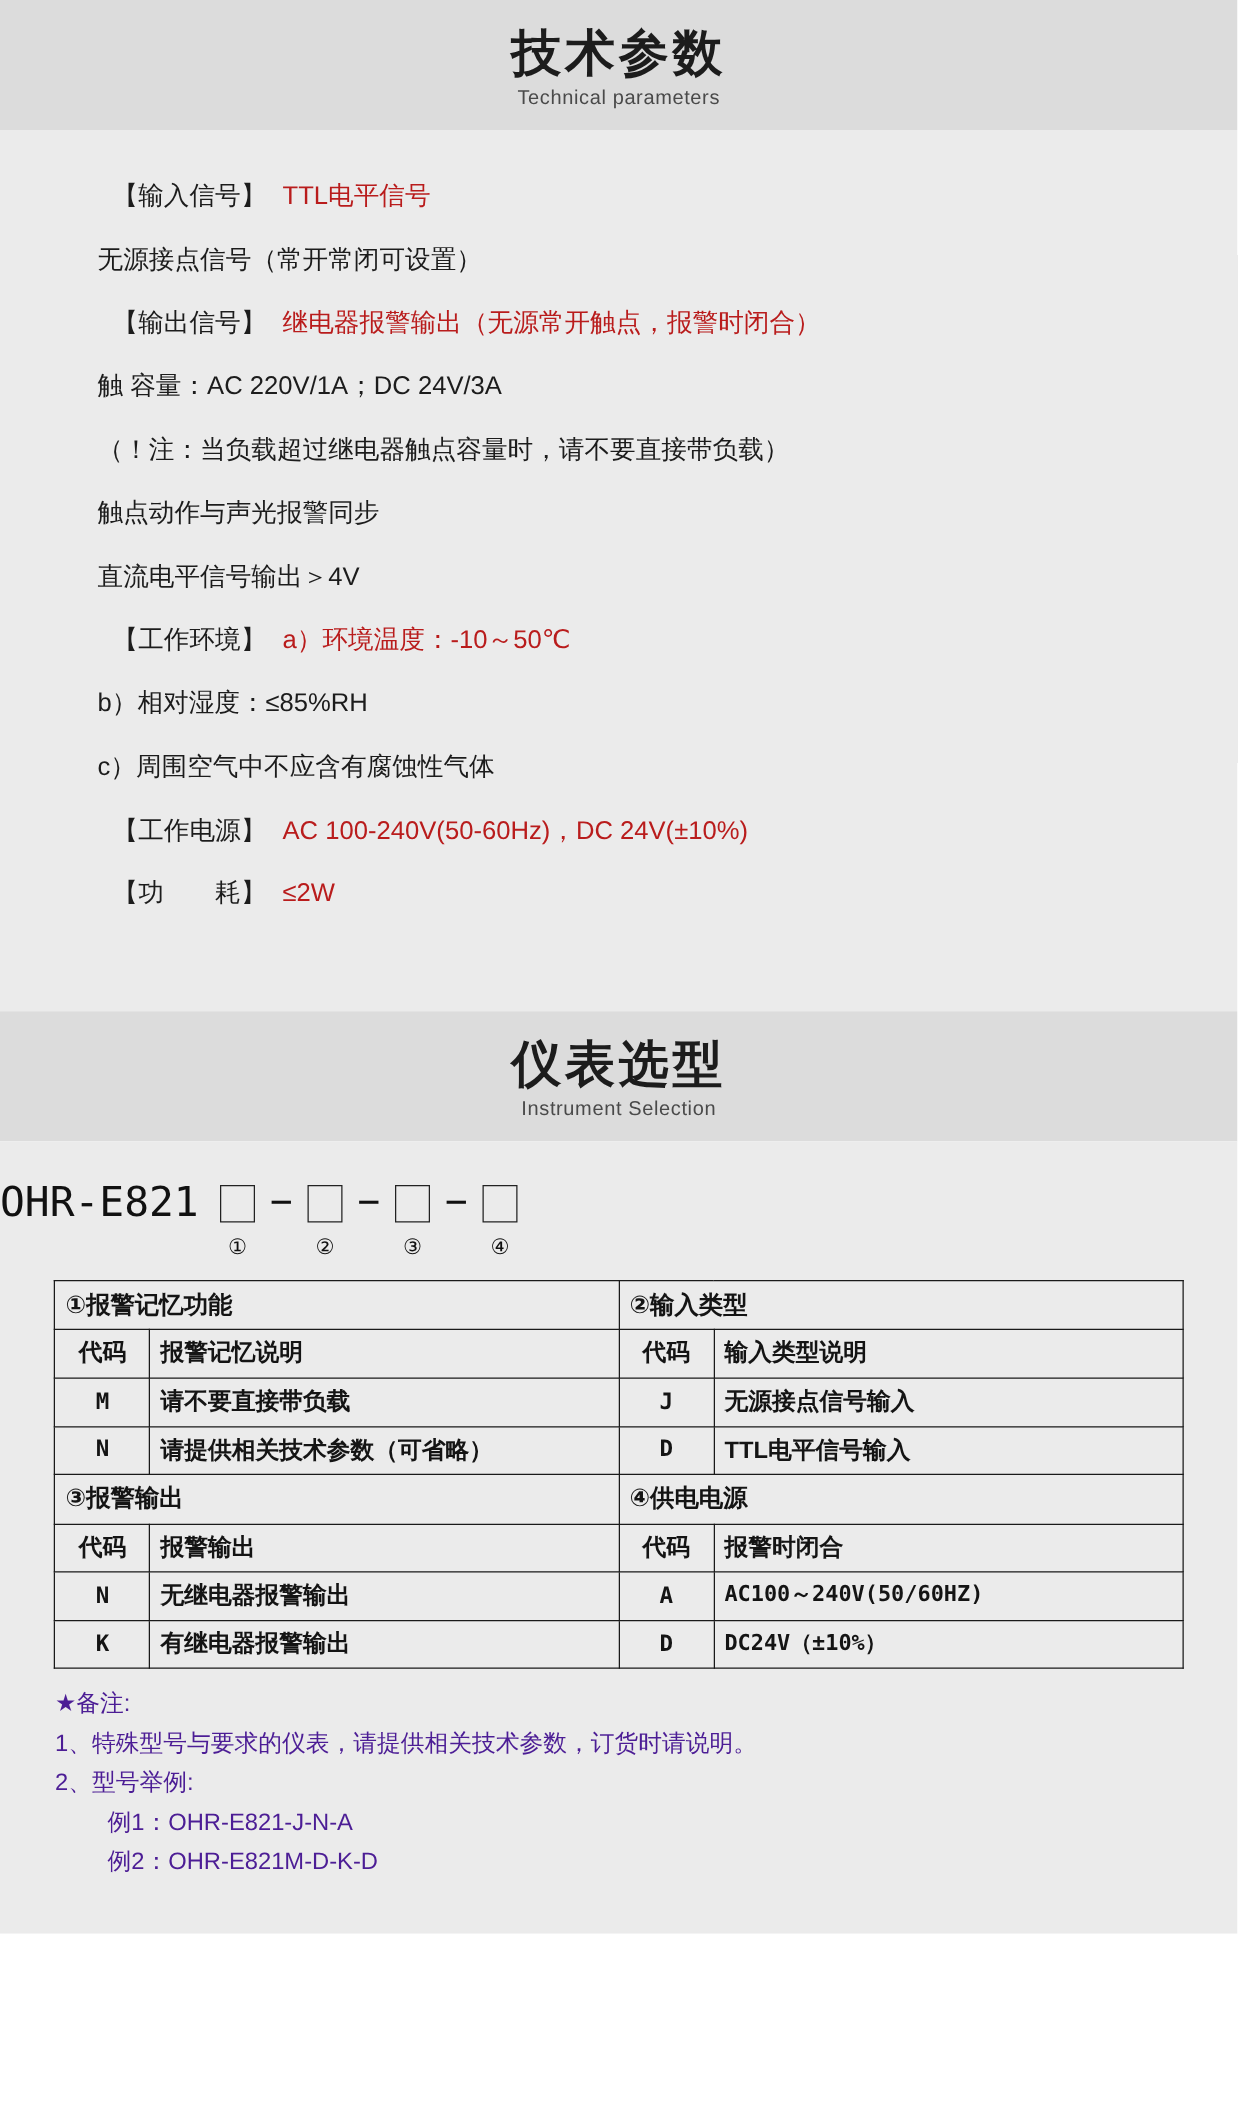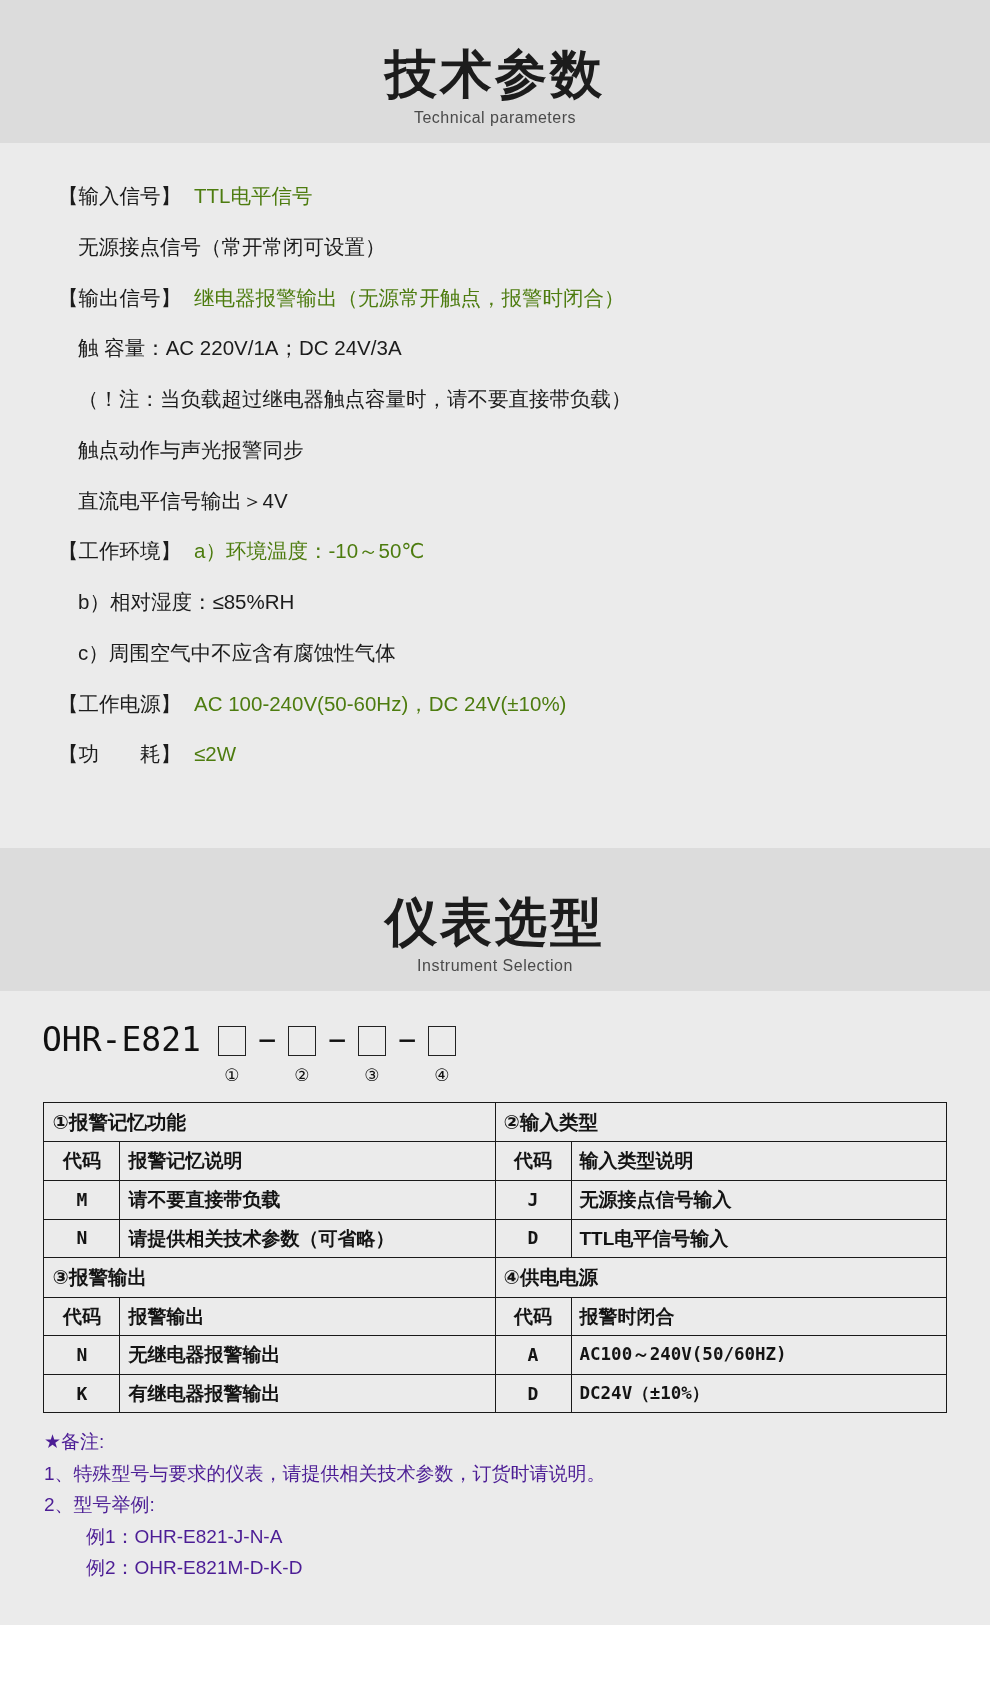--- a/index.html
+++ b/index.html
@@ -18,76 +18,74 @@
     overflow: hidden;
   }
 
   
   .section-header {
     background: #dcdcdc;
     text-align: center;
     padding: 18px 0 16px 0;
   }
   .section-header .cn {
-    font-size: 52px;
+    font-size: 40px;
     font-weight: bold;
     letter-spacing: 3px;
     color: #1c1c1c;
     line-height: 1.25;
-    margin-top: 24px;
   }
   .section-header .en {
     font-size: 16px;
     color: #4a4a4a;
     letter-spacing: 0.5px;
     margin-top: 2px;
   }
 
   
   .params-body {
     background: #ebebeb;
     padding: 38px 0 58px 0;
   }
   .param-row {
     display: flex;
     align-items: flex-start;
-    padding: 0 0 0 58px;
+    padding: 0 0 0 90px;
     margin-bottom: 20px;
   }
   .param-label {
     flex: 0 0 auto;
     width: 136px;
     font-size: 20.5px;
     color: #1c1c1c;
     line-height: 1.5;
     white-space: pre;
   }
   .param-value {
     flex: 1 1 auto;
     font-size: 20.5px;
-    color: #4d7c0f;
+    color: #b91c1c;
     line-height: 1.5;
   }
   .param-sub {
     padding-left: 78px;
     font-size: 20.5px;
     color: #1c1c1c;
     line-height: 1.5;
     margin-bottom: 20px;
   }
 
   
   .selection-body {
     background: #ebebeb;
     padding: 26px 0 40px 0;
   }
   .model-line {
     display: flex;
     align-items: flex-start;
-    padding-left: 42px;
     margin-bottom: 4px;
   }
   .model-name {
     font-family: "DejaVu Sans Mono", "Liberation Mono", monospace;
     font-size: 33px;
     letter-spacing: 0px;
     color: #111;
     line-height: 46px;
     margin-right: 14px;
   }

